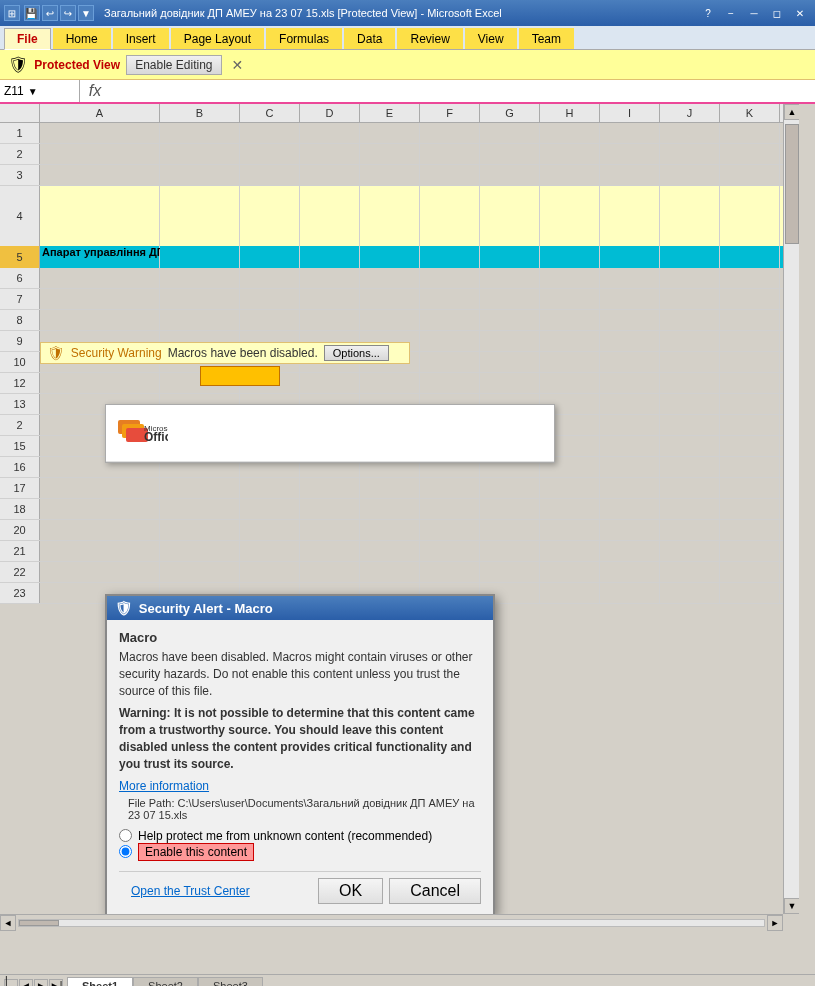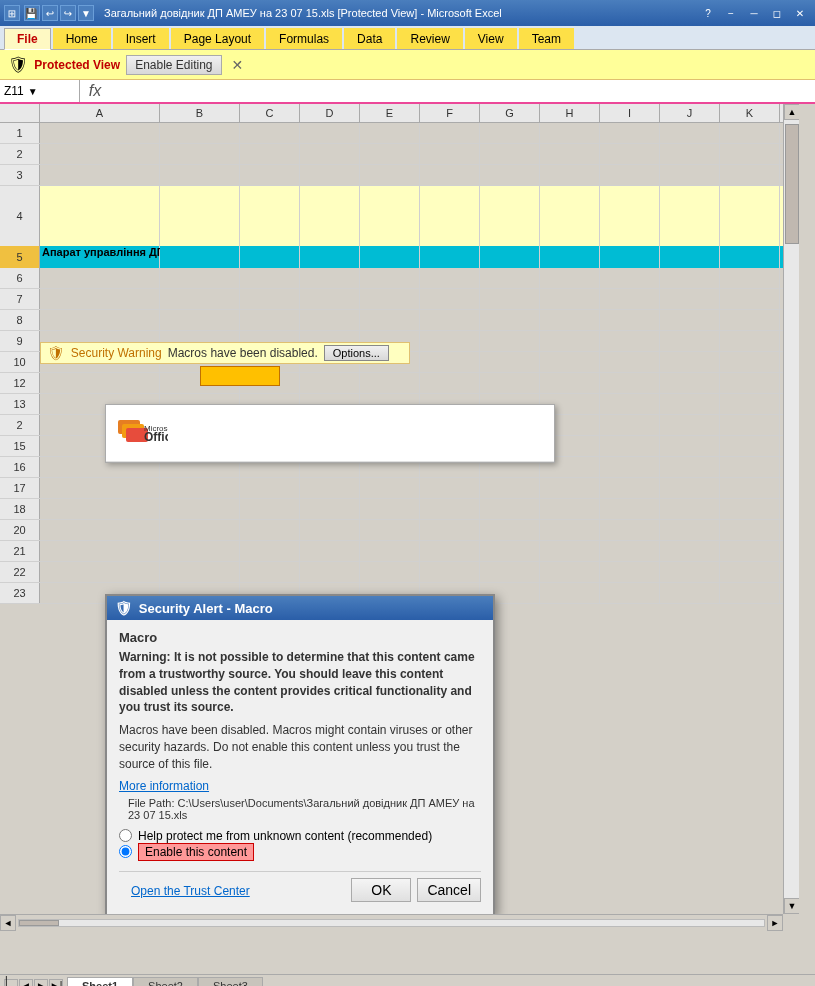--- a/index.html
+++ b/index.html
@@ -236,22 +236,22 @@
     .dialog-radio input[type=radio] { margin: 0; }
     .enable-content-label {
       background: #ff9999;
       border: 1px solid #cc0000;
       padding: 1px 6px;
       font-size: 12px;
     }
     .dialog-btn {
       background: linear-gradient(to bottom, #f5f5f5, #e0e0e0);
       border: 1px solid #aaa;
-      padding: 3px 9px;
-      font-size: 14px;
+      padding: 3px 20px;
+      font-size: 16px;
       cursor: pointer;
       min-width: 60px;
     }
     .trust-center-link { color: #0066cc; text-decoration: underline; cursor: pointer; font-size: 12px; padding: 6px 12px; }
 
     
     .scrollbar-v {
       position: absolute;
       right: 0;
       top: 0;
@@ -724,38 +724,38 @@
       </div>
     </div>
 
     <div class="security-alert-dialog">
       <div class="dialog-titlebar">
         <span class="dialog-titlebar-icon">🛡</span>
         <span>Security Alert - Macro</span>
       </div>
       <div class="dialog-body">
         <div class="dialog-section-title">Macro</div>
+        <div class="dialog-text">Macros have been disabled. Macros might contain viruses or other security hazards. Do not enable this content unless you trust the source of this file.</div>
         <div class="dialog-text"><b>Warning: It is not possible to determine that this content came from a trustworthy source. You should leave this content disabled unless the content provides critical functionality and you trust its source.</b></div>
-        <div class="dialog-text">Macros have been disabled. Macros might contain viruses or other security hazards. Do not enable this content unless you trust the source of this file.</div>
         <a class="dialog-link" href="#">More information</a>
         <div class="dialog-filepath">
           <span>File Path:</span>
           <span>C:\Users\user\Documents\Загальний довідник ДП АМЕУ на 23 07 15.xls</span>
         </div>
         <div class="dialog-radio-group">
           <label class="dialog-radio">
             <input type="radio" name="macroChoice" style="">
             <span>Help protect me from unknown content (recommended)</span>
           </label>
           <label class="dialog-radio">
             <input type="radio" name="macroChoice" checked="" style="">
             <span class="enable-content-label">Enable this content</span>
           </label>
         </div>
-        <div style="display:flex; justify-content:space-between; align-items:flex-start; padding-top:6px; border-top:1px solid #ccc;">
+        <div style="display:flex; justify-content:space-between; align-items:flex-end; padding-top:6px; border-top:1px solid #ccc;">
           <a class="trust-center-link" href="#">Open the Trust Center</a>
           <div style="display:flex; gap:6px;">
             <button class="dialog-btn">OK</button>
             <button class="dialog-btn">Cancel</button>
           </div>
         </div>
       </div>
     </div>
 
     <div class="scrollbar-v" style="width:16px; height:810px; top:0; right:0; position:absolute;">

